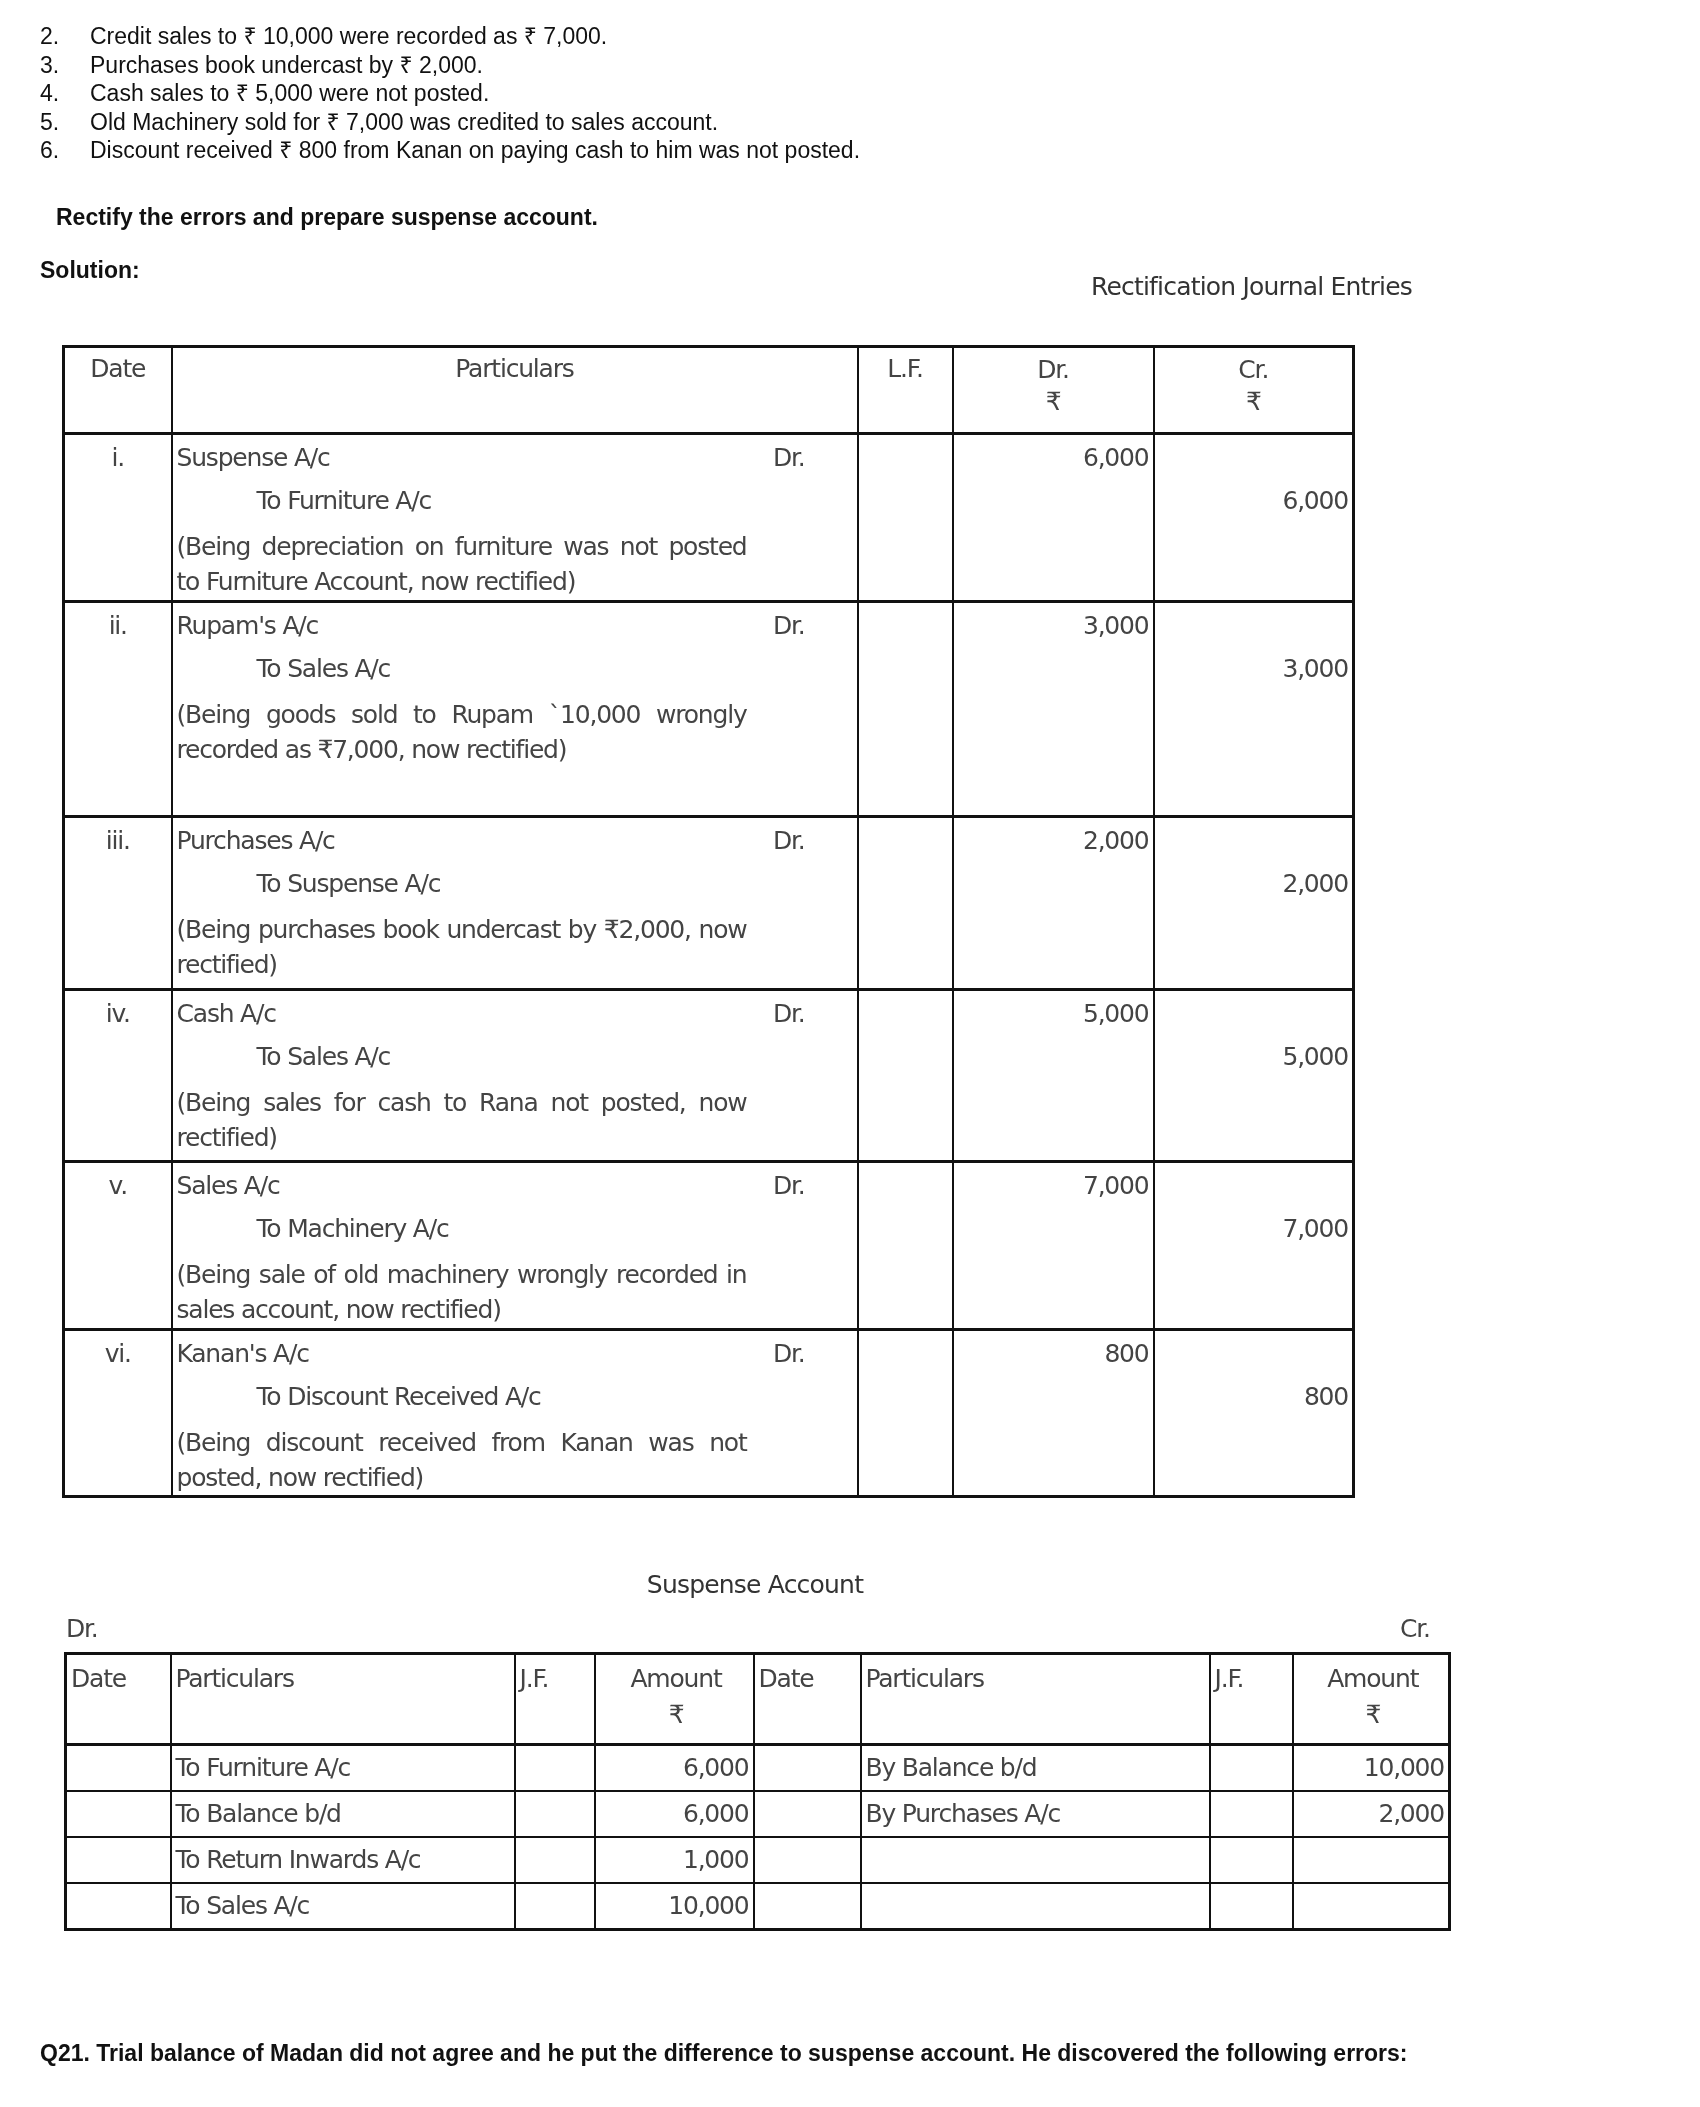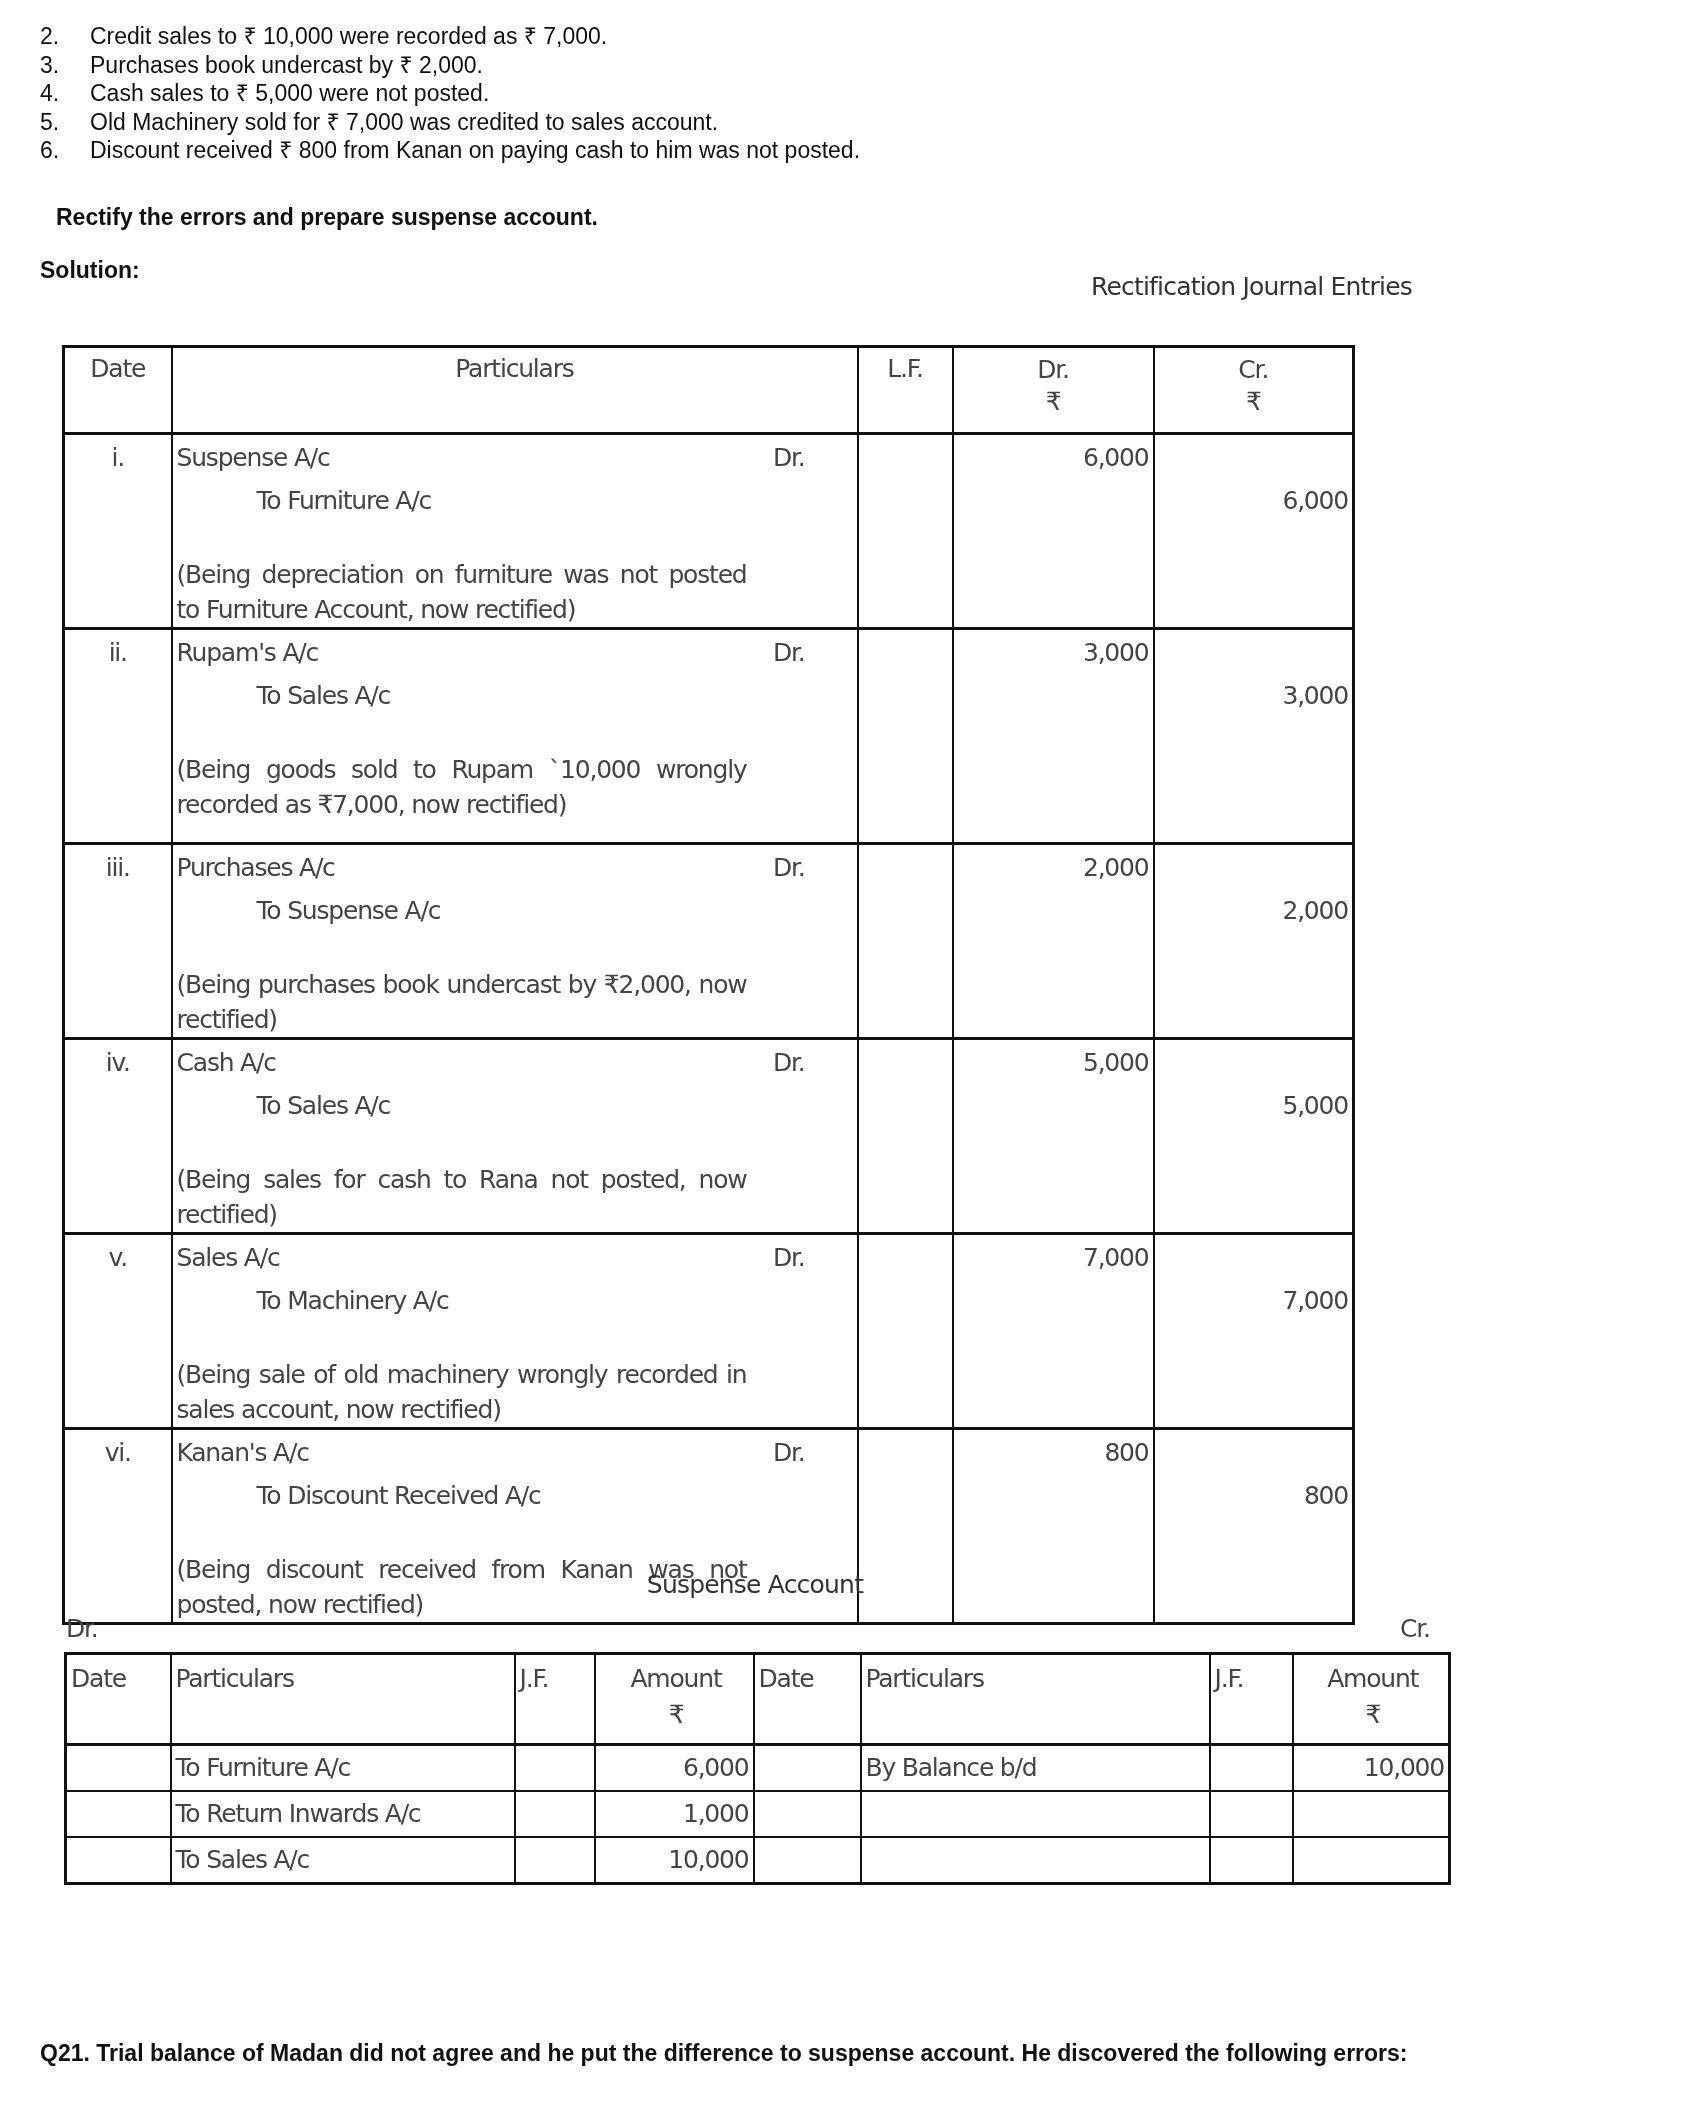--- a/index.html
+++ b/index.html
@@ -16,21 +16,21 @@
   td, th { border:2px solid #111; padding:0; vertical-align:top; font-family:"DejaVu Sans", sans-serif; color:#444; font-size:25px; letter-spacing:-1.2px; font-weight:normal; }
   #journal { left:62px; top:345px; width:1290px; border:3px solid #111; }
   #journal tr.hdr td { height:78px; border-bottom:3px solid #111; }
   #journal tr.entry td { border-bottom:3px solid #111; }
   .center { text-align:center; }
   .right { text-align:right; padding-right:4px; }
   .date-cell { text-align:center; padding-top:8px; }
   .part { position:relative; padding:8px 0 0 4px; }
   .part .line { height:43px; line-height:30px; white-space:nowrap; }
   .part .to { padding-left:80px; }
-  .part .narr { line-height:35px; white-space:normal; width:570px; text-align:justify;margin-top:28px; }
+  .part .narr { line-height:35px; white-space:normal; width:570px; text-align:justify; }
   .dr-tag { position:absolute; right:52px; top:8px; }
   .amt-cell { padding-top:8px; }
   .amt-cell .l1 { height:43px; line-height:30px; }
   #suspense { left:64px; top:1652px; width:1384px; border:3px solid #111; }
   #suspense td { height:44px; line-height:44px; padding-left:4px; }
   #suspense tr.shdr td { height:82px; line-height:36px; padding-top:6px; border-bottom:3px solid #111; }
   #suspense tr.total td { height:50px; border-top:3px solid #111; }
   #suspense td.amt { text-align:right; padding-right:4px; padding-left:0; }
 </style>
 </head>
@@ -219,20 +219,30 @@
     <td>To Furniture A/c</td>
     <td></td>
     <td class="amt">6,000</td>
     <td></td>
     <td>By Balance b/d</td>
     <td></td>
     <td class="amt">10,000</td>
   </tr>
   <tr>
     <td></td>
+    <td>To Balance b/d</td>
+    <td></td>
+    <td class="amt">6,000</td>
+    <td></td>
+    <td>By Purchases A/c</td>
+    <td></td>
+    <td class="amt">2,000</td>
+  </tr>
+  <tr>
+    <td></td>
     <td>To Return Inwards A/c</td>
     <td></td>
     <td class="amt">1,000</td>
     <td></td>
     <td></td>
     <td></td>
     <td class="amt"></td>
   </tr>
   <tr>
     <td></td>

